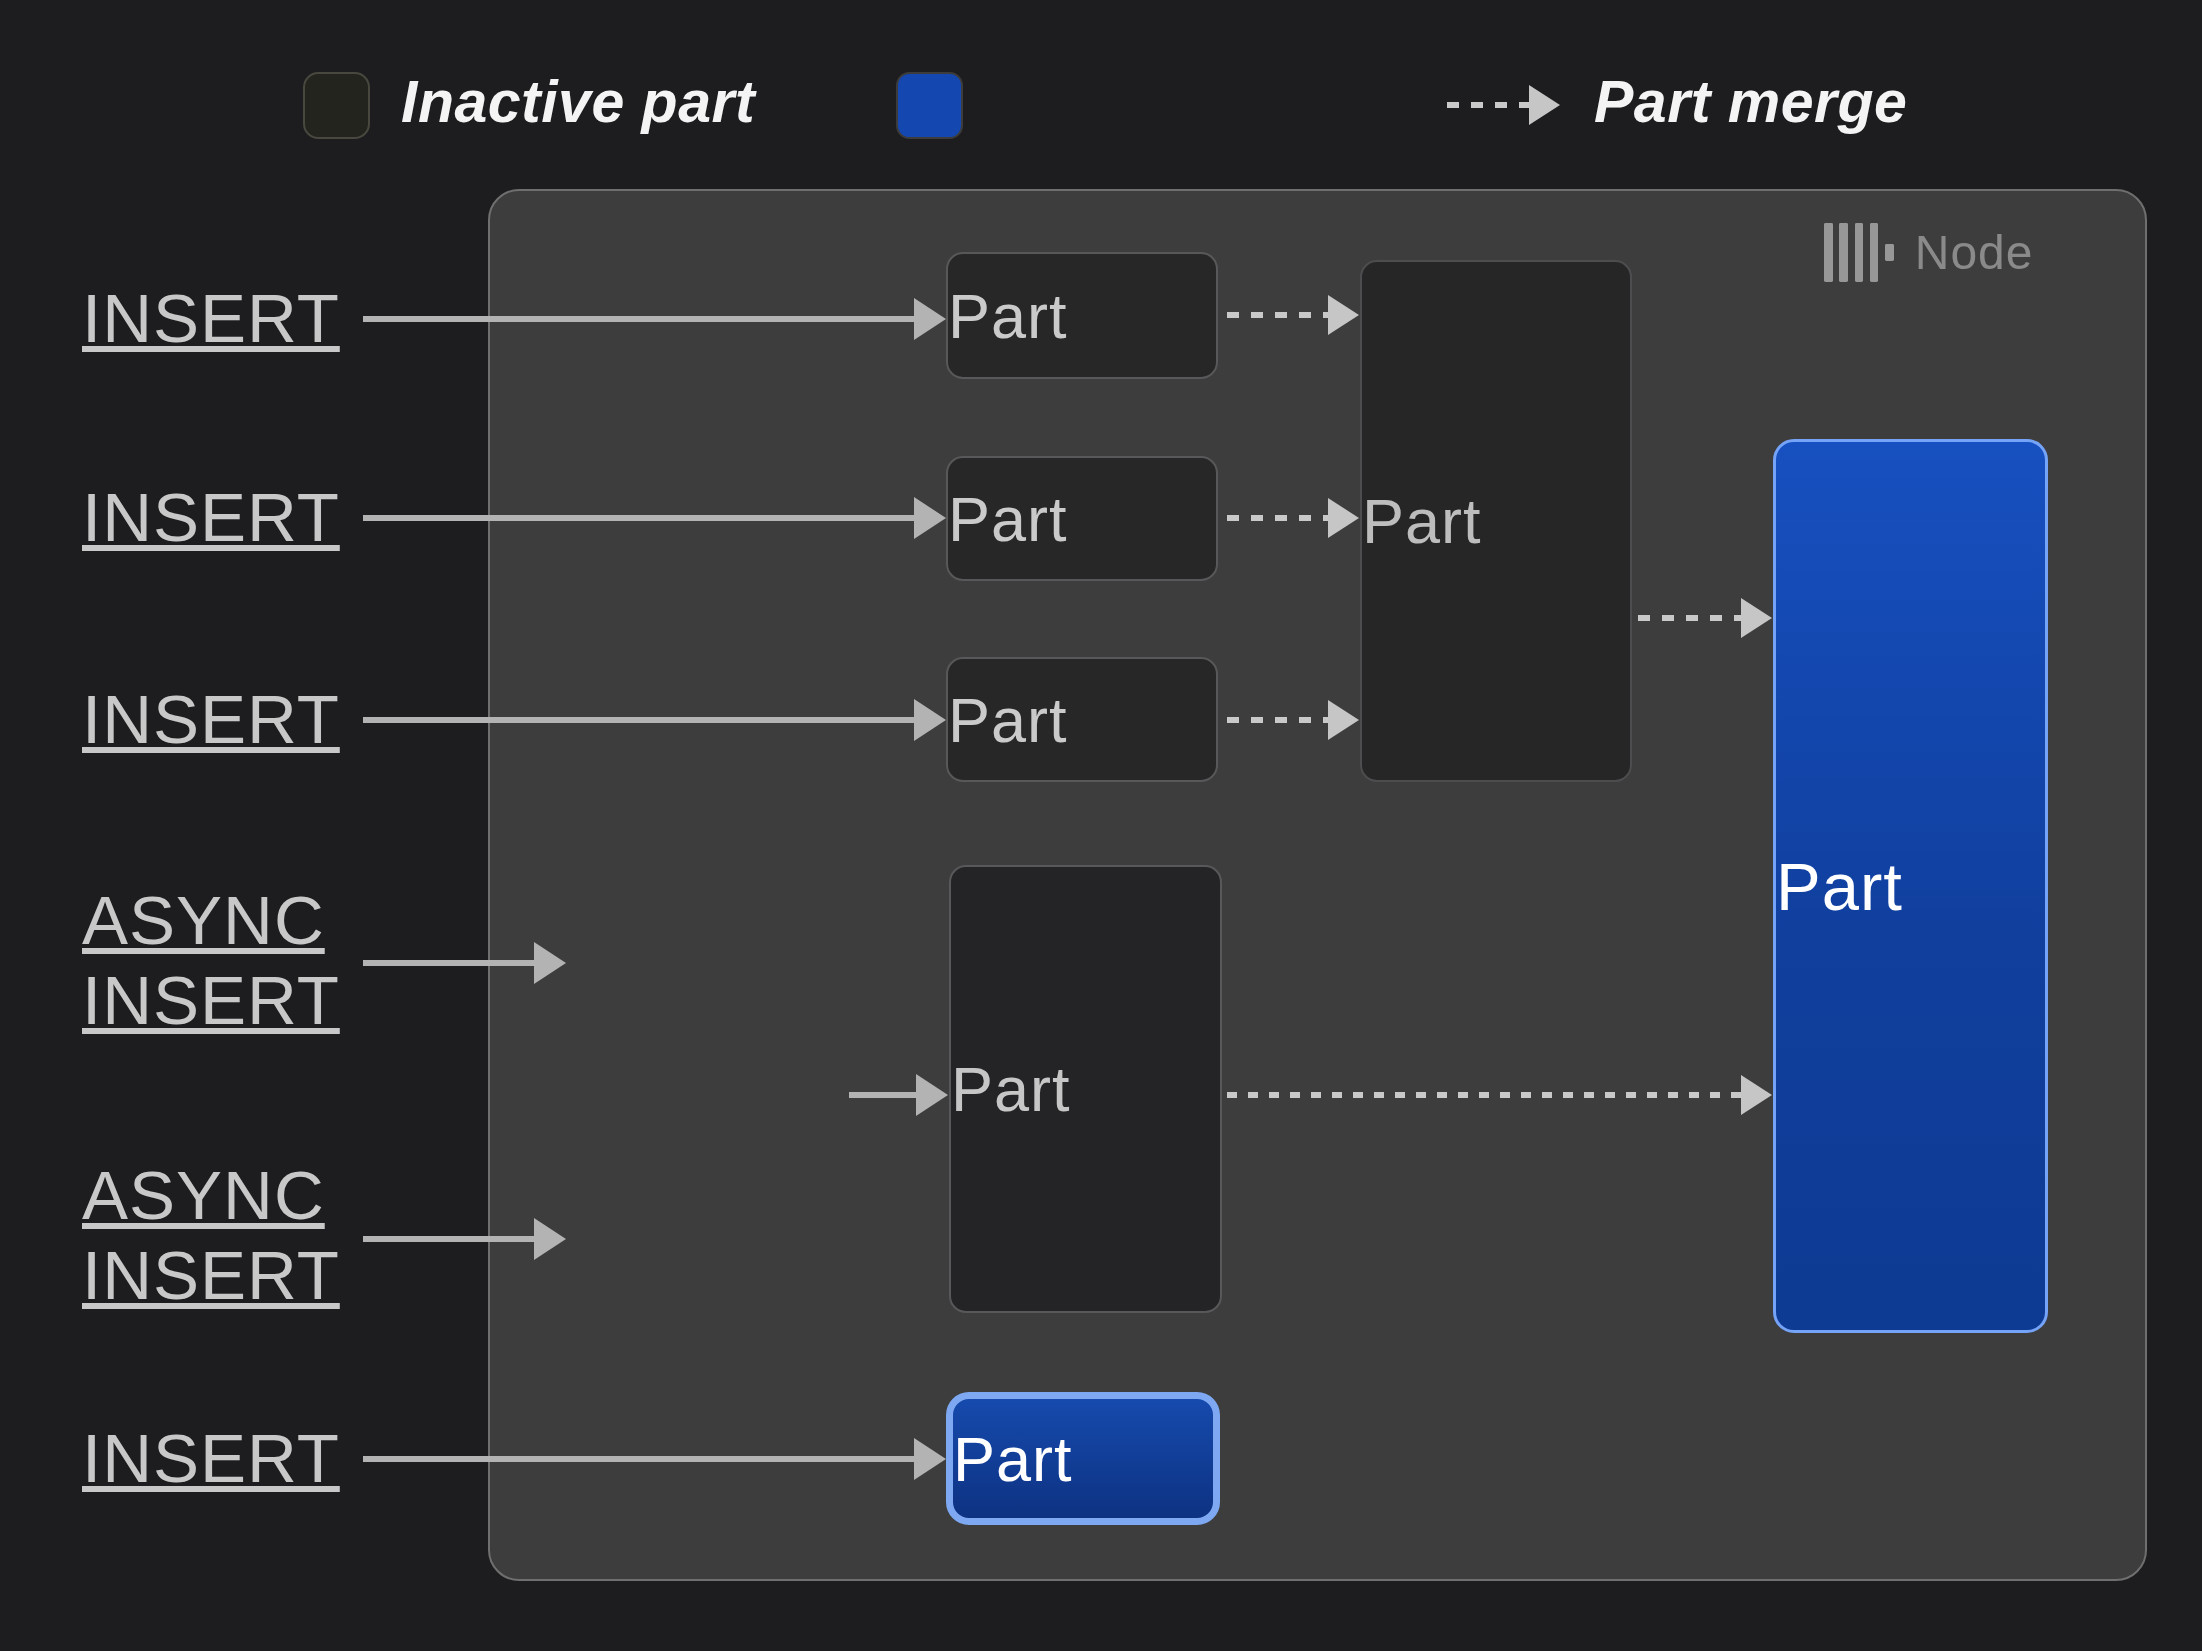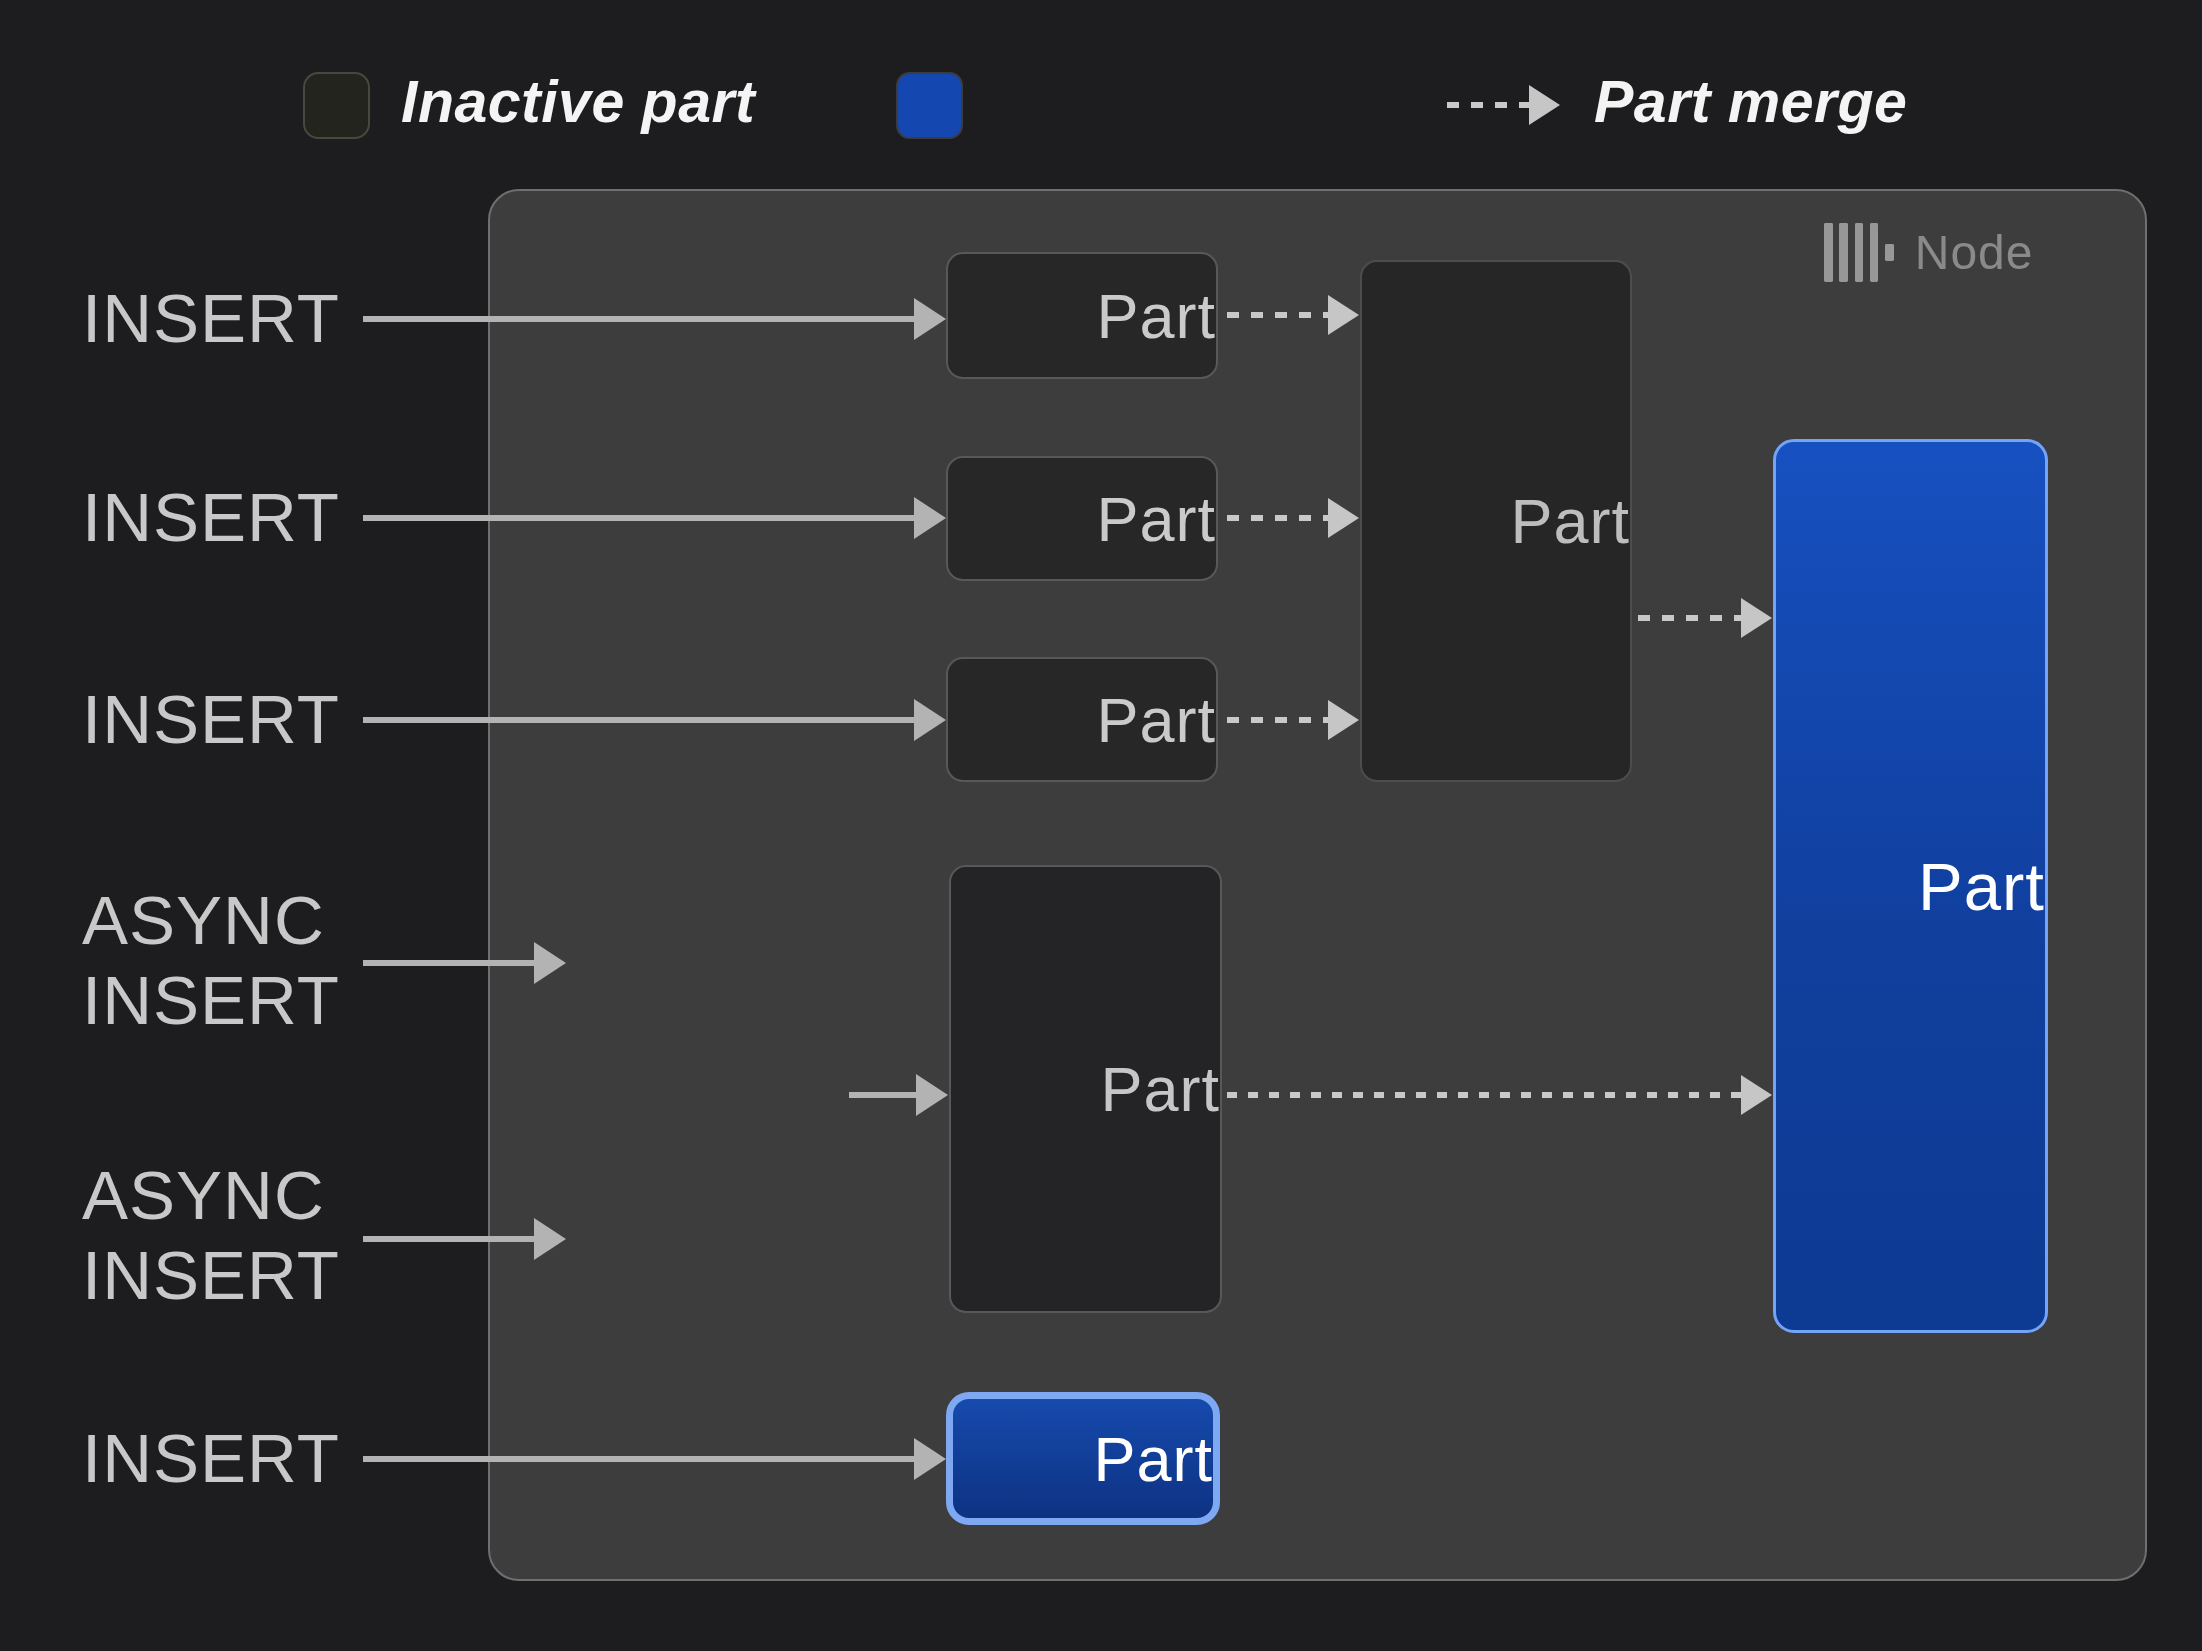--- a/index.html
+++ b/index.html
@@ -29,25 +29,25 @@
     position:absolute;left:1824px;top:218px;display:flex;align-items:center;gap:21px;height:69px;
   }
   .ch-icon{display:flex;align-items:center;gap:6.7px;height:59px;}
   .ch-icon .bar{width:8.6px;height:59px;background:#979797;border-radius:1.4px;}
   .ch-icon .bar.short{height:16.3px;}
   .node-title{color:#8a8a8a;font-size:48px;font-weight:400;letter-spacing:1px;}
   
   .io-label{
     position:absolute;left:82px;transform:translateY(-50%);
     color:#c8c8c8;font-size:69px;font-weight:400;letter-spacing:1px;
-    line-height:80px;white-space:pre-line;
+    line-height:80px;white-space:pre-line;text-decoration:underline;
   }
   
   .box{
-    position:absolute;box-sizing:border-box;display:flex;align-items:center;justify-content:flex-end;
+    position:absolute;box-sizing:border-box;display:flex;align-items:center;justify-content:flex-start;
     border-radius:17px;
   }
   .box .box-label{font-size:63px;letter-spacing:1px;}
   .part-dark{background:#272728;border:2.9px solid #58585a;}
   .part-dark .box-label{color:#cacaca;}
   .part-merged{background:#262627;border:2.9px solid #4d4d4f;}
   .part-merged .box-label{color:#bdbdbd;}
   .part-buffered{background:#242426;border:2.9px solid #58585a;}
   .part-buffered .box-label{color:#c6c6c6;}
   .buffer{background:#656567;border:2.9px solid #828284;}

